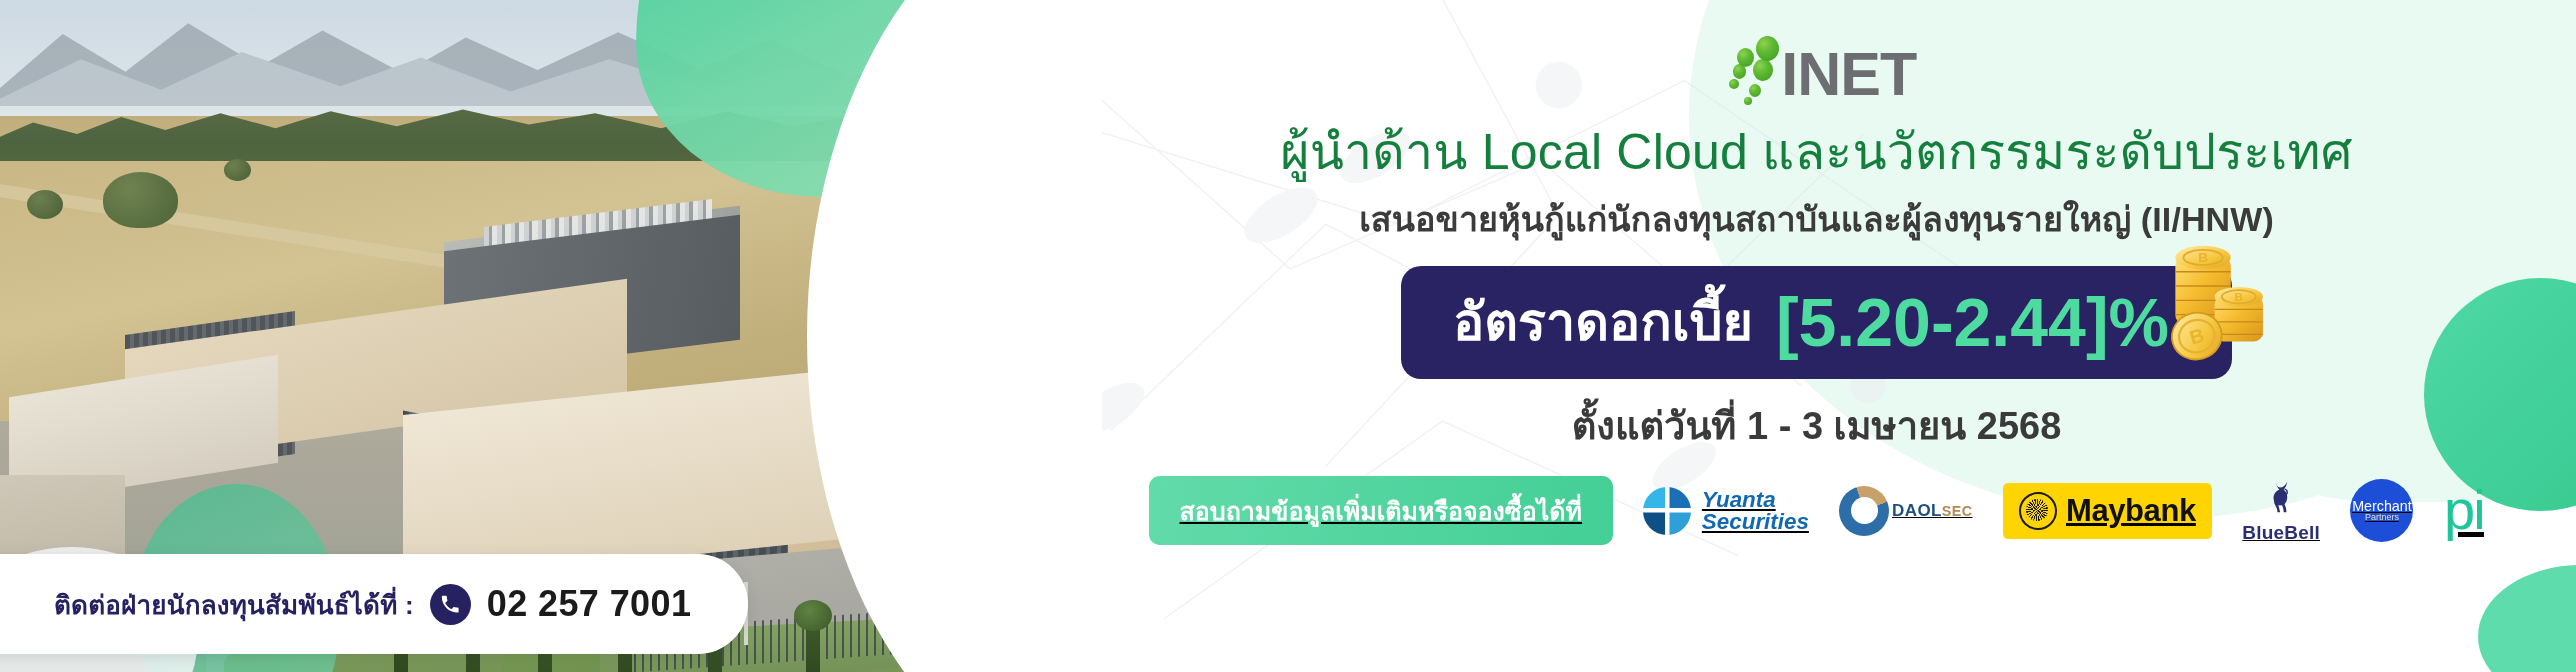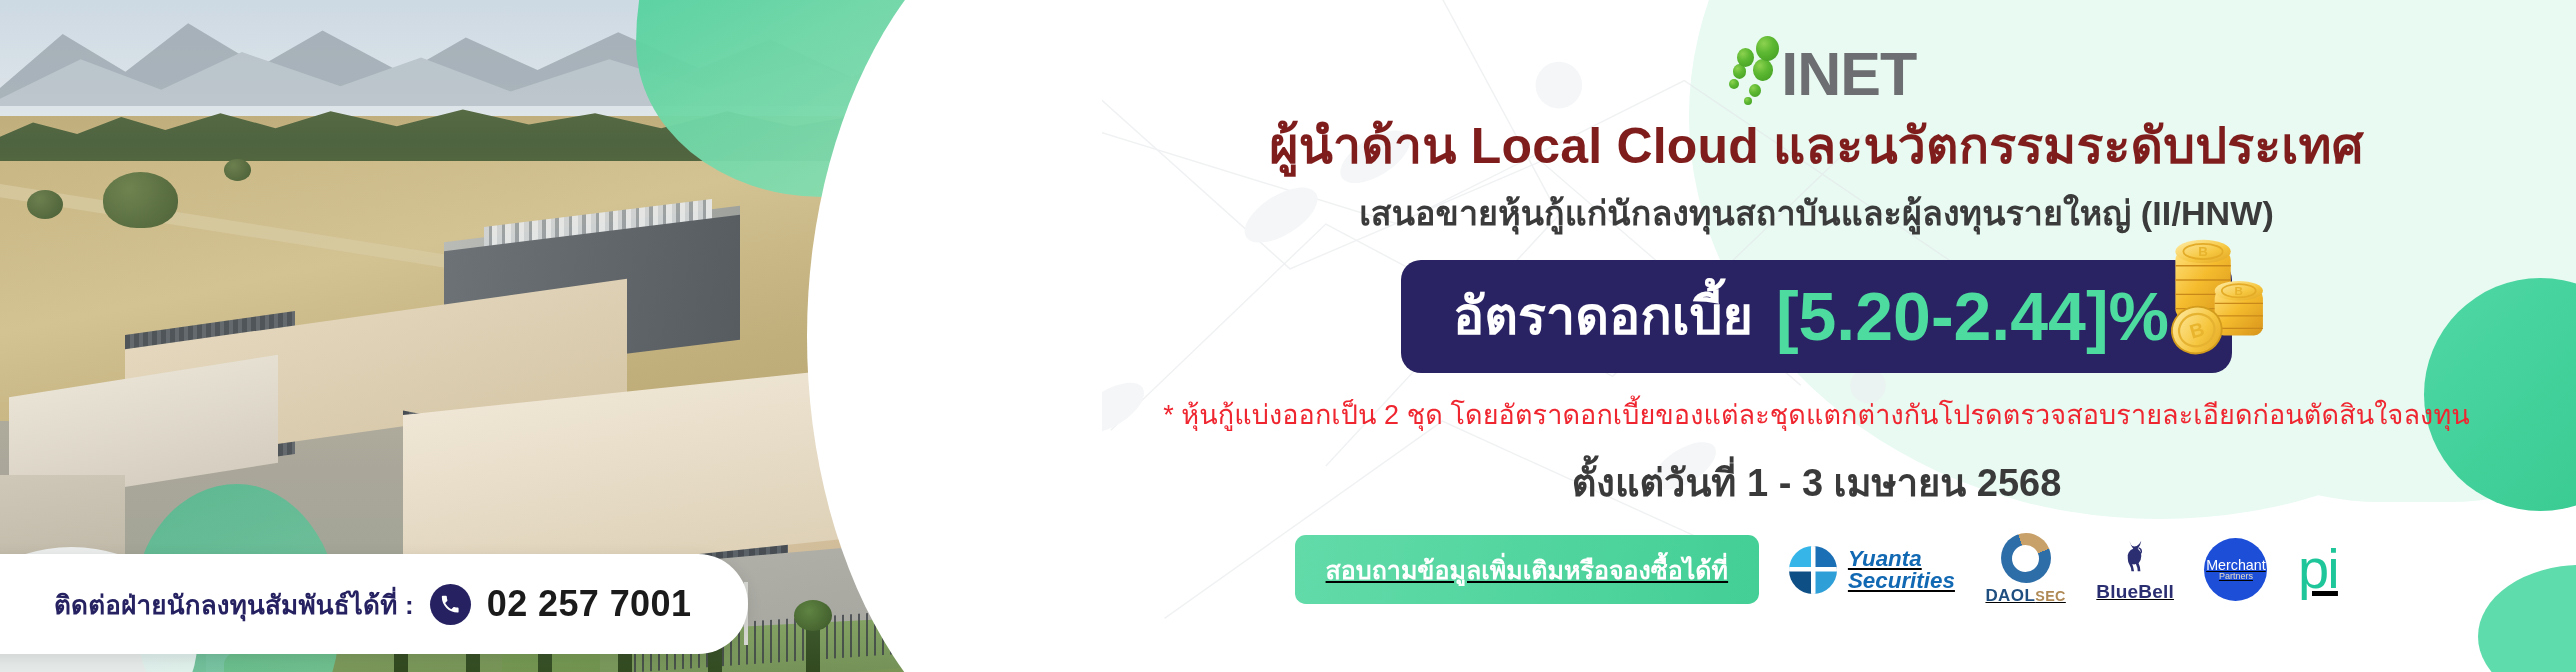--- a/index.html
+++ b/index.html
@@ -273,23 +273,23 @@
   .dot {
     position:absolute; border-radius:50%;
     background:radial-gradient(circle at 34% 30%,#8cd24f 0%,#5cb731 42%,#3f9a22 100%);
   }
   .logo-word {
     font-size:61px; font-weight:700; color:#6d6e71;
     letter-spacing:-0.9px; line-height:.88; margin-left:-5.4px;
   }
 
   .headline {
-    font-size:50px; font-weight:700; color:#7f1d1d;
+    font-size:50px; font-weight:400; color:#15803d;
     letter-spacing:0.2px; line-height:1.12; white-space:nowrap;
-    margin-top:12px;
+    margin-top:18px;
   }
   .subheadline {
     font-size:34px; font-weight:700; color:#3b3b3b;
     letter-spacing:0.1px; white-space:nowrap; margin-top:12.5px;
   }
 
   
   .rate-wrap { position:relative; margin-top:20px; }
   .rate-box {
     background:#2a2363;
@@ -342,21 +342,21 @@
       linear-gradient(#fff,#fff) center/4.5px 100% no-repeat,
       linear-gradient(#fff,#fff) center/100% 4.5px no-repeat;
     border-radius:50%;
   }
   .yuanta-text {
     font-style:italic; font-weight:800; color:#1168b3;
     font-size:22.4px; line-height:.96; text-align:left;
   }
 
   
-  .daol { flex-direction:column; gap:2.7px; }
+  .daol { flex-direction:row; gap:2.7px; }
   .daol-mark {
     width:50px; height:50px; border-radius:50%;
     background:conic-gradient(from -18deg,#c8a06a 0 24%,#2e6ea8 24% 100%);
     position:relative;
   }
   .daol-mark::after{
     content:""; position:absolute; left:11.6px; top:11.6px;
     width:27px; height:27px; border-radius:50%; background:#ffffff;
   }
   .daol-text { font-size:17px; font-weight:700; color:#1f4f80; letter-spacing:0.4px; }
@@ -553,21 +553,20 @@
         </g>
 
         <g transform="rotate(-16 58 112)">
           <ellipse cx="58" cy="112" rx="28" ry="26" fill="url(#goldtop)" stroke="#d39c1c" stroke-width="2"></ellipse>
           <ellipse cx="58" cy="112" rx="20" ry="18" fill="none" stroke="#e6b231" stroke-width="2.5"></ellipse>
           <text x="58" y="120" font-size="22" font-weight="bold" fill="#e9b52f" text-anchor="middle" font-family="Liberation Sans, sans-serif">B</text>
         </g>
       </svg>
     </div>
 
-    <div class="disclaimer">* หุ้นกู้แบ่งออกเป็น 2 ชุด โดยอัตราดอกเบี้ยของแต่ละชุดแตกต่างกันโปรดตรวจสอบรายละเอียดก่อนตัดสินใจลงทุน</div>
 
     <div class="dateline">ตั้งแต่วันที่ 1 - 3 เมษายน 2568</div>
 
     <div class="partners">
 
       <button class="cta-button">สอบถามข้อมูลเพิ่มเติมหรือจองซื้อได้ที่</button>
 
       <div class="brand yuanta">
         <span class="yuanta-mark"></span>
         <span class="yuanta-text">
@@ -576,20 +575,24 @@
         </span>
       </div>
 
       <div class="brand daol">
         <span class="daol-mark"></span>
         <span class="daol-text">
           <span>DAOL</span><i>SEC</i>
         </span>
       </div>
 
+      <div class="brand maybank">
+        <span class="maybank-tiger"></span>
+        <span class="maybank-word">Maybank</span>
+      </div>
 
       <div class="brand bluebell">
         <span class="bluebell-mark">
           <svg width="36" height="38" viewBox="0 0 40 42" fill="#2b2f72">
             <path d="M14 4 q1 6 4 9 q-3 1 -5 4 q-2 3 -1 7 q0 4 2 7 q2 3 2 7 l3 0 q-1-5 -2-8 q2 1 4 0 q2 4 2 8 l3 0 q0-5 -2-9 q3-3 3-8 q0-5 -4-8 q3-3 4-9 q-2 4 -5 6 q-3 1 -5 0 q-3-2 -3-6 z"></path>
             <path d="M24 12 q3 1 3 4 q0 2 -2 2" fill="none" stroke="#2b2f72" stroke-width="1.6"></path>
           </svg>
         </span>
         <span class="bluebell-text">BlueBell</span>
       </div>

